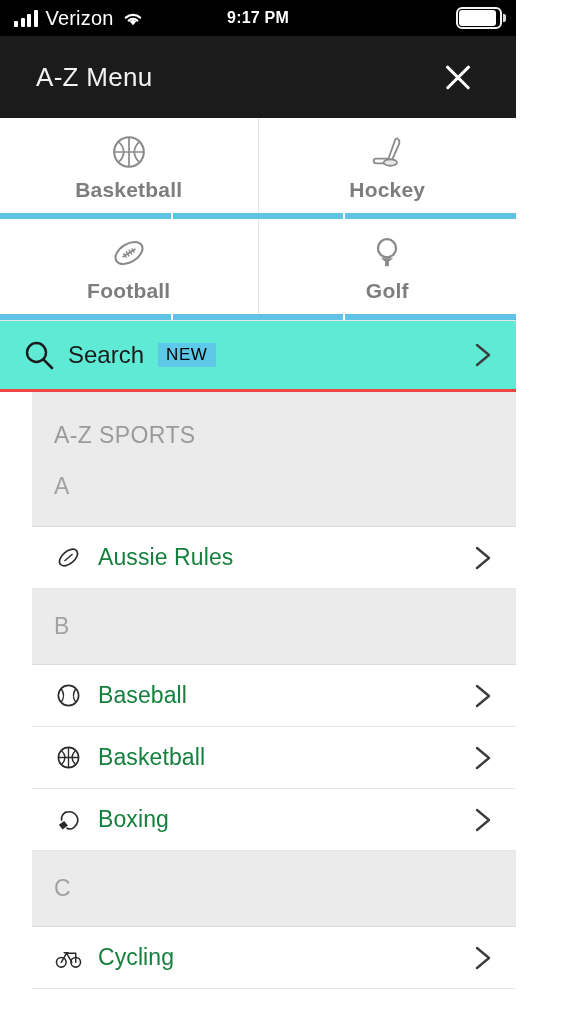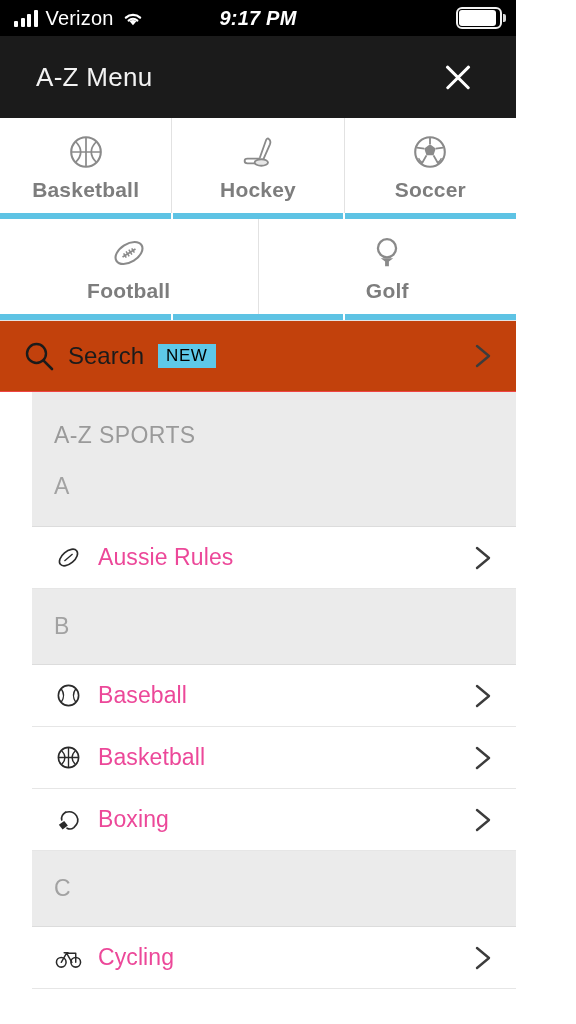--- a/index.html
+++ b/index.html
@@ -22,23 +22,22 @@
   .signal { display:flex; align-items:flex-end; gap:2.5px; height:17px; }
   .signal i { display:block; width:4px; background:#ffffff; border-radius:1px; }
   .signal i:nth-child(1){ height:6px; }
   .signal i:nth-child(2){ height:9px; }
   .signal i:nth-child(3){ height:13px; }
   .signal i:nth-child(4){ height:17px; }
   .carrier { font-size:20px; letter-spacing:.2px; }
   .wifi { width:22px; height:17px; display:block; }
   .sb-time {
     position:absolute; left:0; right:0; text-align:center;
-    font-size:20px; font-weight:bold; letter-spacing:.2px;
+    font-size:16px; font-weight:bold; letter-spacing:.2px;
     pointer-events:none;
-    font-style:italic;
   }
   .sb-right { margin-left:auto; display:flex; align-items:center; }
   .battery { position:relative; width:46px; height:22px; }
   .battery .shell {
     position:absolute; inset:0; border:2px solid #ffffff;
     border-radius:6px; opacity:.95;
   }
   .battery .fill {
     position:absolute; left:3px; top:3px; bottom:3px; width:37px;
     background:#ffffff; border-radius:3px;
@@ -72,23 +71,23 @@
   }
   .tile:last-child { border-right:none; }
   .tile-ico { height:44px; display:flex; align-items:center; justify-content:center; }
   .tile-label { font-size:21px; font-weight:bold; color:#7d7d7d; letter-spacing:.2px; }
   .bluebar { display:flex; height:6px; }
   .bluebar span { flex:1 1 0; background:#5ec3e4; border-right:2px solid #ffffff; }
   .bluebar span:last-child { border-right:none; }
 
   
   .searchrow {
-    flex:0 0 72px; height:72px; background:#c2410c;
+    flex:0 0 72px; height:72px; background:#5eead4;
     display:flex; align-items:center; padding:0 22px;
-    border-top:1px solid #e4e4e4; border-bottom:1px solid #ef4444;
+    border-top:1px solid #e4e4e4; border-bottom:3px solid #ef4444;
     cursor:pointer;
   }
   .search-ico { width:34px; height:34px; margin-right:12px; }
   .search-label { font-size:24px; color:#1b1b1b; font-weight:300; }
   .newbadge {
     margin-left:14px; background:#5ec8e8; color:#000000;
     font-size:17px; font-weight:normal; letter-spacing:.6px;
     padding:3px 8px 4px; line-height:1;
   }
   .chev { margin-left:auto; width:22px; height:34px; }
@@ -102,21 +101,21 @@
   }
   .band-letter {
     font-size:23px; color:#a2a2a2; padding:24px 22px 26px;
   }
   .band.letter-only .band-letter { padding:24px 22px 24px; }
   .row {
     height:62px; display:flex; align-items:center; padding:0 22px;
     border-bottom:1px solid #e6e6e6; background:#ffffff; cursor:pointer;
   }
   .row-ico { width:28px; height:28px; margin-right:16px; display:flex; align-items:center; justify-content:center; }
-  .row-label { font-size:23px; color:#ec4899; font-weight:300; letter-spacing:.1px; }
+  .row-label { font-size:23px; color:#15803d; font-weight:300; letter-spacing:.1px; }
   .row .chev { margin-left:auto; }
   svg { display:block; }
 </style>
 </head>
 <body>
 
 <div class="phone">
 
   <div class="statusbar">
     <div class="sb-left">
@@ -164,31 +163,20 @@
         <span class="tile-label">Basketball</span>
       </div>
       <div class="tile">
         <span class="tile-ico">
           <svg viewBox="0 0 44 44" width="42" height="42">
             <path d="M33 8 q3 2 1.5 6 L27 31 q-1.5 3 -5 3 H11 q-3 0 -3 -2.5 t3 -2.5 h11 q1.5 0 2 -1.2 L30.5 9.5 Q31.3 7.3 33 8 Z" stroke="#8a8a8a" stroke-width="1.9" fill="none" stroke-linejoin="round"></path>
             <ellipse cx="25.5" cy="33" rx="7" ry="3.4" stroke="#8a8a8a" stroke-width="1.9" fill="#e7e7e7"></ellipse>
           </svg>
         </span>
         <span class="tile-label">Hockey</span>
-      </div>
-      <div class="tile">
-        <span class="tile-ico">
-          <svg viewBox="0 0 44 44" width="42" height="42">
-            <circle cx="22" cy="22" r="15.5" stroke="#8a8a8a" stroke-width="2.2" fill="none"></circle>
-            <polygon points="22,14 28,18.4 25.7,25.5 18.3,25.5 16,18.4" fill="#8a8a8a"></polygon>
-            <path d="M22 6.5 L22 14 M8.2 17.5 L16 18.4 M35.8 17.5 L28 18.4 M13.5 34 L18.3 25.5 M30.5 34 L25.7 25.5" stroke="#8a8a8a" stroke-width="1.9" fill="none"></path>
-            <path d="M10 28.5 a12 12 0 0 0 4 5 M34 28.5 a12 12 0 0 1 -4 5" stroke="#8a8a8a" stroke-width="1.6" fill="none"></path>
-          </svg>
-        </span>
-        <span class="tile-label">Soccer</span>
       </div>
     </div>
 
     <div class="bluebar">
       <span></span>
         <span></span>
         <span></span>
     </div>
 
     <div class="tilerow">

